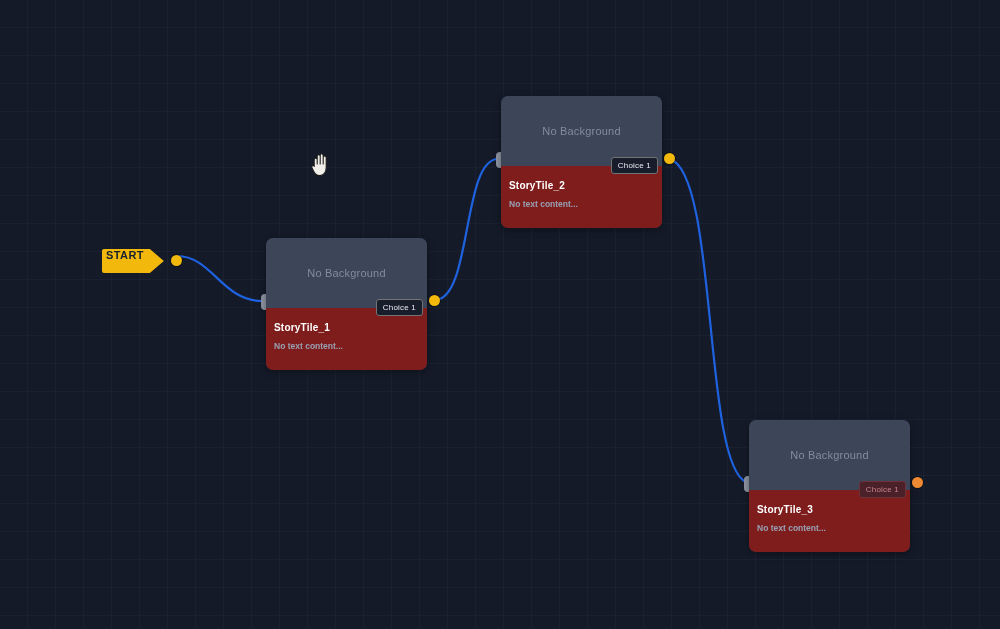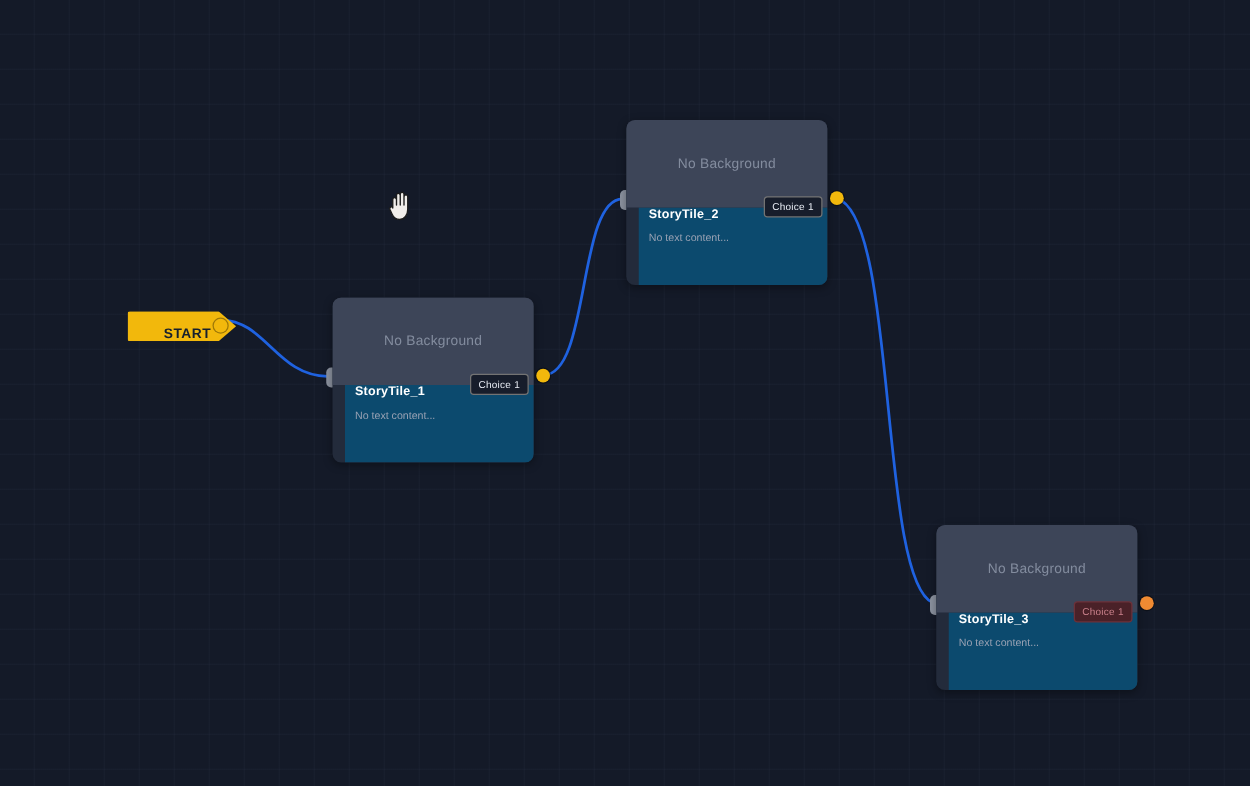--- a/index.html
+++ b/index.html
@@ -43,22 +43,22 @@
     position: absolute;
     height: 24px;
     display: flex;
     align-items: center;
   }
   .start-shape {
     position: relative;
     height: 24px;
     background: #f2b80c;
     display: flex;
-    align-items: flex-end;
-    padding-left: 29px;
+    align-items: flex-start;
+    padding-left: 4px;
     padding-right: 20px;
     clip-path: polygon(0 0, calc(100% - 14px) 0, 100% 50%, calc(100% - 14px) 100%, 0 100%);
     border-radius: 2px 0 0 2px;
   }
   .start-label {
     font-size: 11px;
     font-weight: bold;
     color: #17202e;
     letter-spacing: 0.4px;
     white-space: nowrap;
@@ -102,35 +102,35 @@
     align-items: center;
     justify-content: center;
   }
   .tile-placeholder {
     font-size: 11px;
     color: #838c9e;
     letter-spacing: 0.2px;
   }
   .tile-body {
     flex: 1;
-    background: #0c4a6e;
-    padding: 0 8px 0 8px;
-    margin-left: 10px;
+    background: #7f1d1d;
+    padding: 14px 8px 0 8px;
   }
   .tile-title {
     font-size: 10px;
     font-weight: bold;
     color: #ffffff;
     margin: 0 0 8px 0;
     letter-spacing: 0.2px;
   }
   .tile-sub {
     font-size: 8.5px;
     color: #98a1b3;
     margin: 0;
+    font-weight: bold;
   }
 
   
   .choice-badge {
     position: absolute;
     right: 4px;
     bottom: -8px;
     background: #171d2b;
     color: #e8ecf4;
     font-size: 8px;

